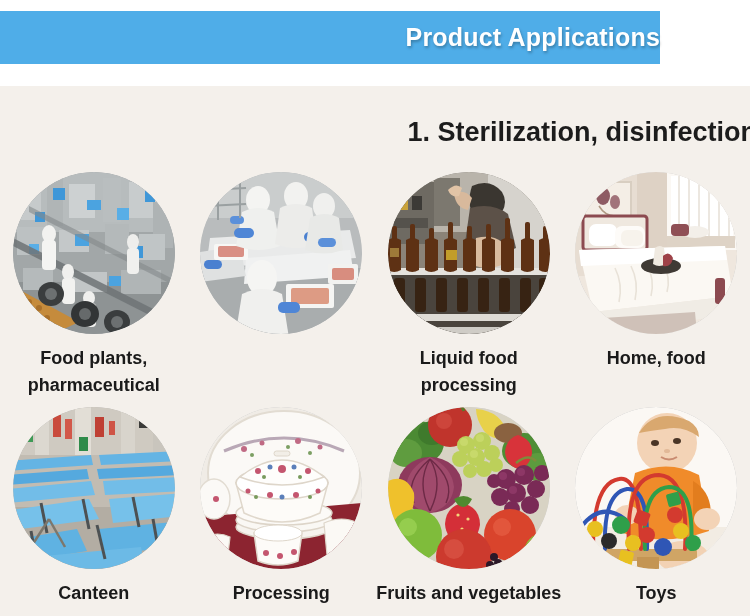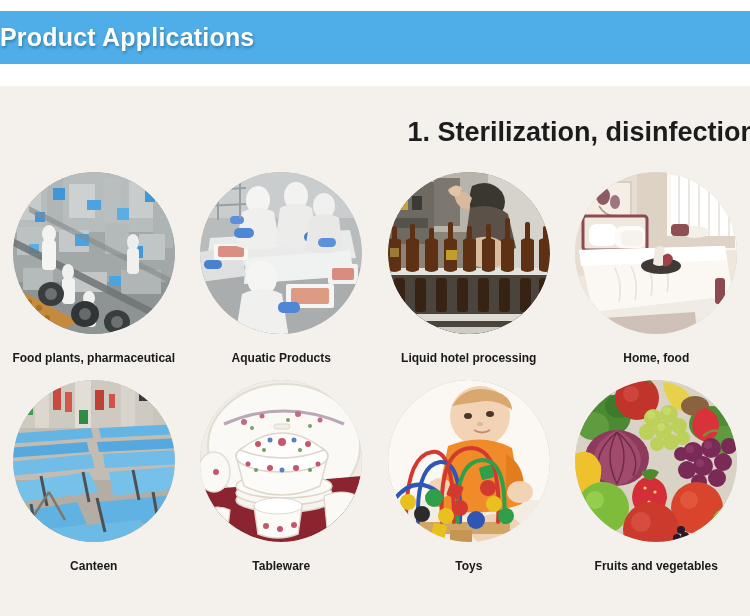--- a/index.html
+++ b/index.html
@@ -17,26 +17,26 @@
     position: relative;
     width: 750px;
     height: 616px;
     background: #ffffff;
   }
   
   .banner {
     position: absolute;
     left: 0;
     top: 11px;
-    width: 750px;
+    width: 660px;
     height: 53px;
     background: #4fade8;
     display: flex;
     align-items: center;
-    justify-content: flex-start;
+    justify-content: flex-end;
   }
   .banner-title {
     color: #ffffff;
     font-size: 25px;
     font-weight: bold;
     letter-spacing: 0.2px;
     text-shadow: 1px 2px 3px rgba(0,0,0,0.28);
     font-family: "Liberation Sans", sans-serif;
   }
   
@@ -88,21 +88,21 @@
     flex: none;
     background: #cfcfcf;
   }
   .thumb svg {
     display: block;
     width: 162px;
     height: 162px;
   }
   .caption {
     margin-top: 11px;
-    font-size: 12px;
+    font-size: 18px;
     font-weight: bold;
     color: #1a1a1a;
     text-align: center;
     line-height: 27px;
     width: 187px;
     font-family: "Liberation Sans", sans-serif;
   }
   .caption .line2 { display: block; }
 </style>
 </head>
@@ -252,21 +252,20 @@
                 <g stroke="#9aa0a1" stroke-width="2" fill="none">
                   <line x1="18" y1="6" x2="18" y2="48"></line>
                   <line x1="40" y1="2" x2="40" y2="46"></line>
                   <line x1="6" y1="18" x2="46" y2="16"></line>
                   <line x1="6" y1="34" x2="46" y2="32"></line>
                 </g>
               </g>
             </svg>
           </div>
           <div class="caption">
-            <span>Aquatic Products</span>
           </div>
         </div>
 
         <div class="cell">
           <div class="thumb">
             <svg viewBox="0 0 162 162" xmlns="http://www.w3.org/2000/svg">
               <defs>
                   <clipPath id="c3">
                     <circle cx="81" cy="81" r="81"></circle>
                   </clipPath>
@@ -344,21 +343,21 @@
                   <rect x="69" y="106" width="11" height="34" rx="3"></rect>
                   <rect x="90" y="106" width="11" height="34" rx="3"></rect>
                   <rect x="111" y="106" width="11" height="34" rx="3"></rect>
                   <rect x="132" y="106" width="11" height="34" rx="3"></rect>
                   <rect x="151" y="106" width="11" height="34" rx="3"></rect>
                 </g>
               </g>
             </svg>
           </div>
           <div class="caption">
-            <span>Liquid hotel processing</span>
+            <span>Liquid food processing</span>
             
           </div>
         </div>
 
         <div class="cell">
           <div class="thumb">
             <svg viewBox="0 0 162 162" xmlns="http://www.w3.org/2000/svg">
               <defs>
                   <clipPath id="c4">
                     <circle cx="81" cy="81" r="81"></circle>
@@ -556,21 +555,130 @@
 
                 <path d="M 4 130 q 14 -6 26 0 l -3 26 q -10 6 -20 0 Z" fill="#fbf9f5" stroke="#ded6ca" stroke-width="1.2"></path>
                 <path d="M 124 116 q 18 -8 34 0 l -4 32 q -14 8 -27 0 Z" fill="#fbf9f5" stroke="#ded6ca" stroke-width="1.2"></path>
 
                 <ellipse cx="14" cy="92" rx="16" ry="20" fill="#fbf9f6" stroke="#e2dcd2" stroke-width="1.5"></ellipse>
                 <circle cx="16" cy="92" r="3" fill="#c4566f"></circle>
               </g>
             </svg>
           </div>
           <div class="caption">
-            <span>Tableware</span>
+            <span>Processing</span>
+            
+          </div>
+        </div>
+
+        <div class="cell">
+          <div class="thumb">
+            <svg viewBox="0 0 162 162" xmlns="http://www.w3.org/2000/svg">
+              <defs>
+                  <clipPath id="c7">
+                    <circle cx="81" cy="81" r="81"></circle>
+                  </clipPath>
+                </defs>
+              <g clip-path="url(#c7)">
+                <rect width="162" height="162" fill="#d8d3c4"></rect>
+
+                <ellipse cx="30" cy="36" rx="26" ry="22" fill="#4b8a33"></ellipse>
+                <ellipse cx="18" cy="46" rx="16" ry="14" fill="#5f9c3f"></ellipse>
+                <ellipse cx="44" cy="26" rx="14" ry="12" fill="#3f7a2c"></ellipse>
+                <ellipse cx="136" cy="44" rx="22" ry="18" fill="#4e8d35"></ellipse>
+                <ellipse cx="150" cy="60" rx="16" ry="14" fill="#5c9b3e"></ellipse>
+
+                <circle cx="62" cy="18" r="22" fill="#c0342c"></circle>
+                <circle cx="56" cy="14" r="8" fill="#d9564a" opacity="0.5"></circle>
+                <path d="M 62 0 q 10 -6 14 4" stroke="#5a7a2c" stroke-width="3" fill="none"></path>
+
+                <path d="M 88 2 q 26 2 32 26 q -14 8 -24 -4 q -8 -12 -8 -22 Z" fill="#e8d14a"></path>
+
+                <g fill="#bcd05a">
+                  <circle cx="78" cy="38" r="9"></circle>
+                    <circle cx="94" cy="34" r="9"></circle>
+                  <circle cx="88" cy="50" r="9"></circle>
+                    <circle cx="104" cy="46" r="8"></circle>
+                  <circle cx="72" cy="52" r="8"></circle>
+                    <circle cx="96" cy="62" r="8"></circle>
+                  <circle cx="82" cy="64" r="7"></circle>
+                    <circle cx="108" cy="58" r="7"></circle>
+                </g>
+                <g fill="#cddd72" opacity="0.7">
+                  <circle cx="76" cy="35" r="4"></circle>
+                    <circle cx="92" cy="31" r="4"></circle>
+                  <circle cx="86" cy="47" r="4"></circle>
+                </g>
+
+                <ellipse cx="120" cy="26" rx="14" ry="10" fill="#8a6240"></ellipse>
+
+                <path d="M 130 28 q 14 4 14 18 q -2 14 -14 16 q -12 -4 -13 -17 q 1 -13 13 -17 Z" fill="#d8333a"></path>
+
+                <ellipse cx="42" cy="78" rx="32" ry="28" fill="#8e3a5d"></ellipse>
+                <path d="M 42 50 q -22 10 -24 30 q 2 22 24 26 q 22 -6 24 -26 q -2 -20 -24 -30 Z" fill="#a04a6c"></path>
+                <g stroke="#6d2a46" stroke-width="1.4" fill="none">
+                  <path d="M 42 52 q -14 24 0 52"></path>
+                  <path d="M 42 52 q 14 24 0 52"></path>
+                  <path d="M 42 52 q -26 22 -16 44"></path>
+                  <path d="M 42 52 q 26 22 16 44"></path>
+                </g>
+
+                <path d="M 0 74 q 18 -8 26 12 q 2 22 -14 30 q -14 -4 -12 -24 Z" fill="#efc12c"></path>
+
+                <g fill="#7a2a56">
+                  <circle cx="118" cy="72" r="10"></circle>
+                    <circle cx="136" cy="68" r="10"></circle>
+                  <circle cx="128" cy="86" r="10"></circle>
+                    <circle cx="148" cy="82" r="9"></circle>
+                  <circle cx="112" cy="90" r="9"></circle>
+                    <circle cx="142" cy="98" r="9"></circle>
+                  <circle cx="124" cy="102" r="8"></circle>
+                    <circle cx="154" cy="66" r="8"></circle>
+                  <circle cx="106" cy="74" r="7"></circle>
+                </g>
+                <g fill="#9a4272" opacity="0.6">
+                  <circle cx="115" cy="69" r="4"></circle>
+                    <circle cx="133" cy="65" r="4"></circle>
+                  <circle cx="125" cy="83" r="4"></circle>
+                </g>
+                <path d="M 128 56 q 12 -10 20 -2" stroke="#7d8c3c" stroke-width="2.5" fill="none"></path>
+
+                <path d="M 74 96 q 18 4 18 22 q -3 18 -18 20 q -16 -5 -17 -21 q 1 -17 17 -21 Z" fill="#d42f38"></path>
+                <path d="M 66 92 q 10 -6 18 0 q -4 8 -9 8 q -6 -1 -9 -8 Z" fill="#4f8a2f"></path>
+                <g fill="#f3d67a">
+                    <circle cx="70" cy="108" r="1.6"></circle>
+                    <circle cx="80" cy="112" r="1.6"></circle>
+                    <circle cx="74" cy="122" r="1.6"></circle>
+                    <circle cx="84" cy="126" r="1.6"></circle>
+                  </g>
+
+                <circle cx="28" cy="128" r="26" fill="#7fbc3b"></circle>
+                <circle cx="20" cy="120" r="9" fill="#a3d95c" opacity="0.6"></circle>
+
+                <circle cx="122" cy="128" r="26" fill="#d9442c"></circle>
+                <circle cx="114" cy="120" r="9" fill="#e9664a" opacity="0.55"></circle>
+
+                <circle cx="76" cy="150" r="28" fill="#cc3a2e"></circle>
+                <circle cx="66" cy="142" r="10" fill="#e06050" opacity="0.5"></circle>
+
+                <circle cx="156" cy="146" r="20" fill="#86c43f"></circle>
+
+                <ellipse cx="6" cy="152" rx="20" ry="14" fill="#ecd04a"></ellipse>
+
+                <g fill="#2b1828">
+                  <circle cx="102" cy="158" r="4"></circle>
+                    <circle cx="110" cy="156" r="4"></circle>
+                  <circle cx="106" cy="150" r="4"></circle>
+                    <circle cx="114" cy="160" r="4"></circle>
+                </g>
+              </g>
+            </svg>
+          </div>
+          <div class="caption">
+            <span>Fruits and vegetables</span>
             
           </div>
         </div>
 
         <div class="cell">
           <div class="thumb">
             <svg viewBox="0 0 162 162" xmlns="http://www.w3.org/2000/svg">
               <defs>
                   <clipPath id="c8">
                     <circle cx="81" cy="81" r="81"></circle>
@@ -620,125 +728,16 @@
                 <rect x="44" y="144" width="14" height="14" rx="2" fill="#e8c020" transform="rotate(12 51 151)"></rect>
               </g>
             </svg>
           </div>
           <div class="caption">
             <span>Toys</span>
             
           </div>
         </div>
 
-        <div class="cell">
-          <div class="thumb">
-            <svg viewBox="0 0 162 162" xmlns="http://www.w3.org/2000/svg">
-              <defs>
-                  <clipPath id="c7">
-                    <circle cx="81" cy="81" r="81"></circle>
-                  </clipPath>
-                </defs>
-              <g clip-path="url(#c7)">
-                <rect width="162" height="162" fill="#d8d3c4"></rect>
-
-                <ellipse cx="30" cy="36" rx="26" ry="22" fill="#4b8a33"></ellipse>
-                <ellipse cx="18" cy="46" rx="16" ry="14" fill="#5f9c3f"></ellipse>
-                <ellipse cx="44" cy="26" rx="14" ry="12" fill="#3f7a2c"></ellipse>
-                <ellipse cx="136" cy="44" rx="22" ry="18" fill="#4e8d35"></ellipse>
-                <ellipse cx="150" cy="60" rx="16" ry="14" fill="#5c9b3e"></ellipse>
-
-                <circle cx="62" cy="18" r="22" fill="#c0342c"></circle>
-                <circle cx="56" cy="14" r="8" fill="#d9564a" opacity="0.5"></circle>
-                <path d="M 62 0 q 10 -6 14 4" stroke="#5a7a2c" stroke-width="3" fill="none"></path>
-
-                <path d="M 88 2 q 26 2 32 26 q -14 8 -24 -4 q -8 -12 -8 -22 Z" fill="#e8d14a"></path>
-
-                <g fill="#bcd05a">
-                  <circle cx="78" cy="38" r="9"></circle>
-                    <circle cx="94" cy="34" r="9"></circle>
-                  <circle cx="88" cy="50" r="9"></circle>
-                    <circle cx="104" cy="46" r="8"></circle>
-                  <circle cx="72" cy="52" r="8"></circle>
-                    <circle cx="96" cy="62" r="8"></circle>
-                  <circle cx="82" cy="64" r="7"></circle>
-                    <circle cx="108" cy="58" r="7"></circle>
-                </g>
-                <g fill="#cddd72" opacity="0.7">
-                  <circle cx="76" cy="35" r="4"></circle>
-                    <circle cx="92" cy="31" r="4"></circle>
-                  <circle cx="86" cy="47" r="4"></circle>
-                </g>
-
-                <ellipse cx="120" cy="26" rx="14" ry="10" fill="#8a6240"></ellipse>
-
-                <path d="M 130 28 q 14 4 14 18 q -2 14 -14 16 q -12 -4 -13 -17 q 1 -13 13 -17 Z" fill="#d8333a"></path>
-
-                <ellipse cx="42" cy="78" rx="32" ry="28" fill="#8e3a5d"></ellipse>
-                <path d="M 42 50 q -22 10 -24 30 q 2 22 24 26 q 22 -6 24 -26 q -2 -20 -24 -30 Z" fill="#a04a6c"></path>
-                <g stroke="#6d2a46" stroke-width="1.4" fill="none">
-                  <path d="M 42 52 q -14 24 0 52"></path>
-                  <path d="M 42 52 q 14 24 0 52"></path>
-                  <path d="M 42 52 q -26 22 -16 44"></path>
-                  <path d="M 42 52 q 26 22 16 44"></path>
-                </g>
-
-                <path d="M 0 74 q 18 -8 26 12 q 2 22 -14 30 q -14 -4 -12 -24 Z" fill="#efc12c"></path>
-
-                <g fill="#7a2a56">
-                  <circle cx="118" cy="72" r="10"></circle>
-                    <circle cx="136" cy="68" r="10"></circle>
-                  <circle cx="128" cy="86" r="10"></circle>
-                    <circle cx="148" cy="82" r="9"></circle>
-                  <circle cx="112" cy="90" r="9"></circle>
-                    <circle cx="142" cy="98" r="9"></circle>
-                  <circle cx="124" cy="102" r="8"></circle>
-                    <circle cx="154" cy="66" r="8"></circle>
-                  <circle cx="106" cy="74" r="7"></circle>
-                </g>
-                <g fill="#9a4272" opacity="0.6">
-                  <circle cx="115" cy="69" r="4"></circle>
-                    <circle cx="133" cy="65" r="4"></circle>
-                  <circle cx="125" cy="83" r="4"></circle>
-                </g>
-                <path d="M 128 56 q 12 -10 20 -2" stroke="#7d8c3c" stroke-width="2.5" fill="none"></path>
-
-                <path d="M 74 96 q 18 4 18 22 q -3 18 -18 20 q -16 -5 -17 -21 q 1 -17 17 -21 Z" fill="#d42f38"></path>
-                <path d="M 66 92 q 10 -6 18 0 q -4 8 -9 8 q -6 -1 -9 -8 Z" fill="#4f8a2f"></path>
-                <g fill="#f3d67a">
-                    <circle cx="70" cy="108" r="1.6"></circle>
-                    <circle cx="80" cy="112" r="1.6"></circle>
-                    <circle cx="74" cy="122" r="1.6"></circle>
-                    <circle cx="84" cy="126" r="1.6"></circle>
-                  </g>
-
-                <circle cx="28" cy="128" r="26" fill="#7fbc3b"></circle>
-                <circle cx="20" cy="120" r="9" fill="#a3d95c" opacity="0.6"></circle>
-
-                <circle cx="122" cy="128" r="26" fill="#d9442c"></circle>
-                <circle cx="114" cy="120" r="9" fill="#e9664a" opacity="0.55"></circle>
-
-                <circle cx="76" cy="150" r="28" fill="#cc3a2e"></circle>
-                <circle cx="66" cy="142" r="10" fill="#e06050" opacity="0.5"></circle>
-
-                <circle cx="156" cy="146" r="20" fill="#86c43f"></circle>
-
-                <ellipse cx="6" cy="152" rx="20" ry="14" fill="#ecd04a"></ellipse>
-
-                <g fill="#2b1828">
-                  <circle cx="102" cy="158" r="4"></circle>
-                    <circle cx="110" cy="156" r="4"></circle>
-                  <circle cx="106" cy="150" r="4"></circle>
-                    <circle cx="114" cy="160" r="4"></circle>
-                </g>
-              </g>
-            </svg>
-          </div>
-          <div class="caption">
-            <span>Fruits and vegetables</span>
-            
-          </div>
-        </div>
-
       </div>
     </div>
   </div>
 </div>
 
 </body></html>

